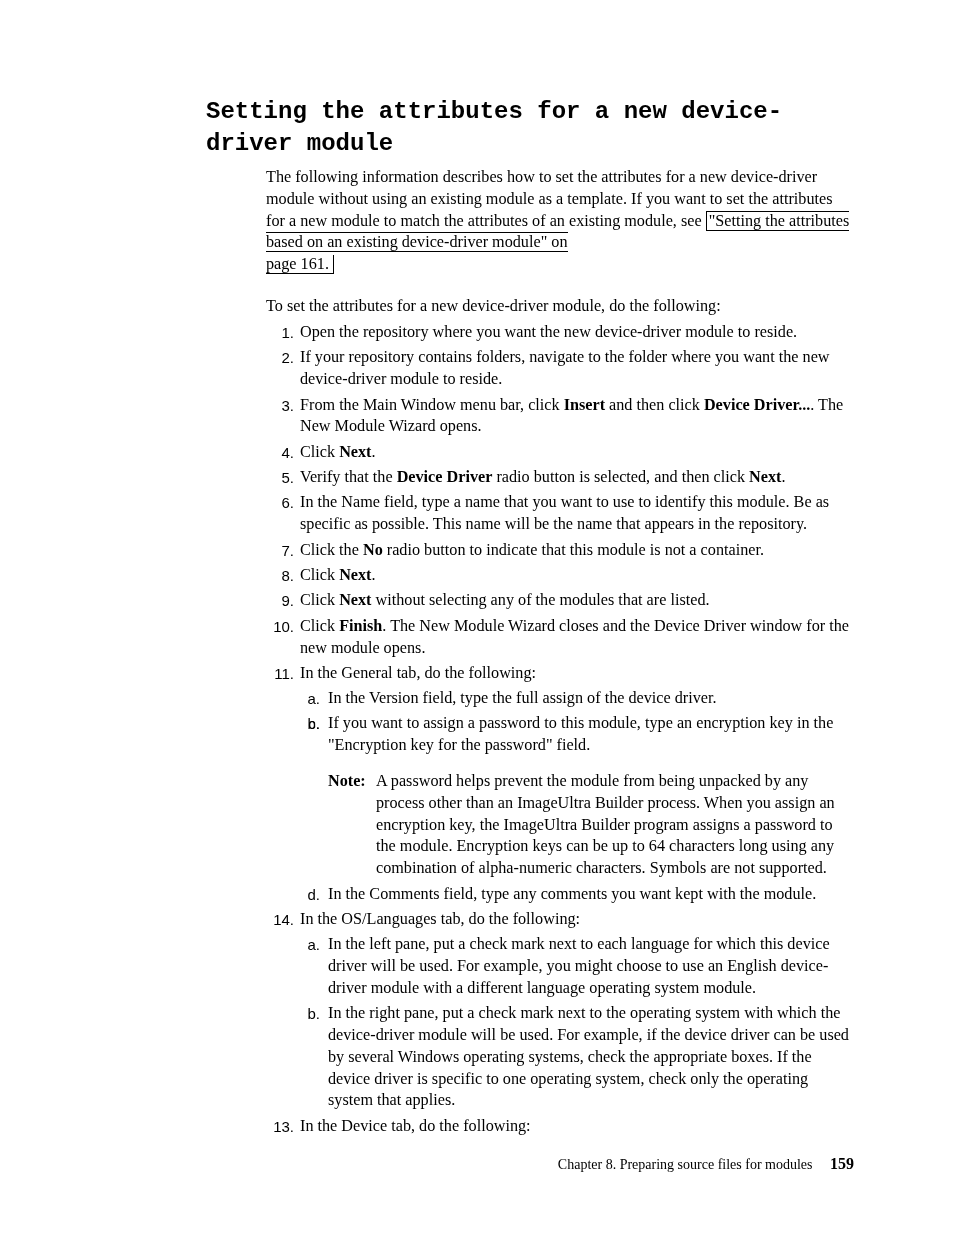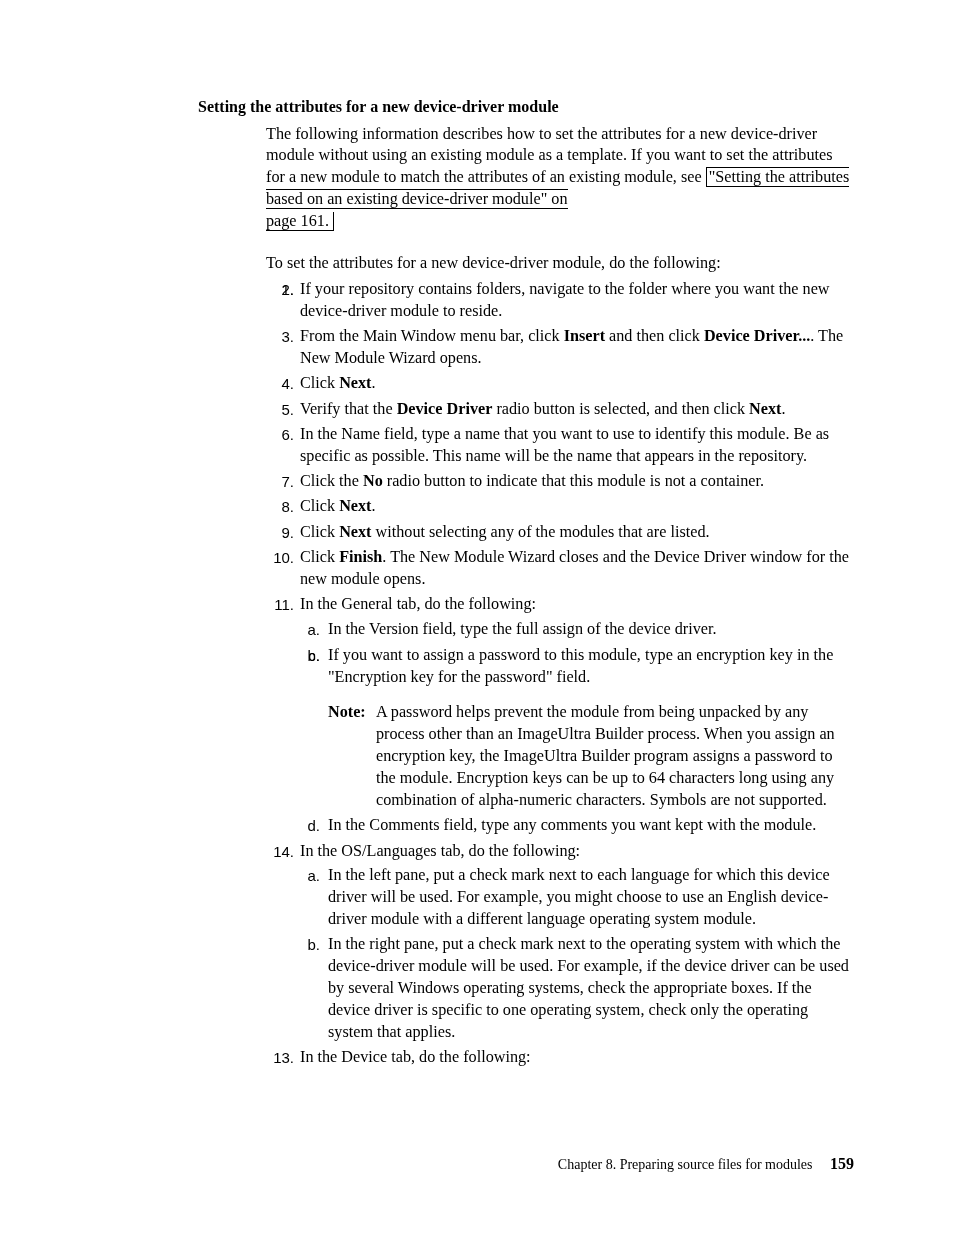--- a/index.html
+++ b/index.html
@@ -18,24 +18,24 @@
     line-height: 1.35;
     font-size: 16.2px;
   }
   .content {
     position: absolute;
     left: 194px;
     top: 96px;
     width: 660px;
   }
   h1.section-heading {
-    font-family: Liberation Serif, serif;
+    font-family: Liberation Mono, monospace;
     font-weight: 700;
-    font-size: 16px;
-    margin: 0 0 6px 4px;
+    font-size: 24px;
+    margin: 0 0 6px 12px;
   }
   .intro {
     margin-left: 72px;
     margin-bottom: 20px;
   }
   .lead-in {
     margin-left: 72px;
     margin-bottom: 4px;
     margin-top: 20px;
   }
@@ -126,20 +126,21 @@
   <div class="intro">
     <span>The following information describes how to set the attributes for a new device-driver module without using an existing module as a template. If you want to set the attributes for a new module to match the attributes of an existing module, see </span><span class="boxed-link-left">"Setting the attributes based on an existing device-driver module" on</span><br>
     <span class="boxed-link-right">page 161.</span>
   </div>
 
   <div class="lead-in">To set the attributes for a new device-driver module, do the following:</div>
 
   <ol class="top-list">
     <li>
       <span class="num">1.</span>
+      <span>Open the repository where you want the new device-driver module to reside.</span>
     </li>
     <li>
       <span class="num">2.</span>
       <span>If your repository contains folders, navigate to the folder where you want the new device-driver module to reside.</span>
     </li>
     <li>
       <span class="num">3.</span>
       <span>From the Main Window menu bar, click </span><b>Insert</b><span> and then click </span><b>Device Driver...</b><span>. The New Module Wizard opens.</span>
     </li>
     <li>

